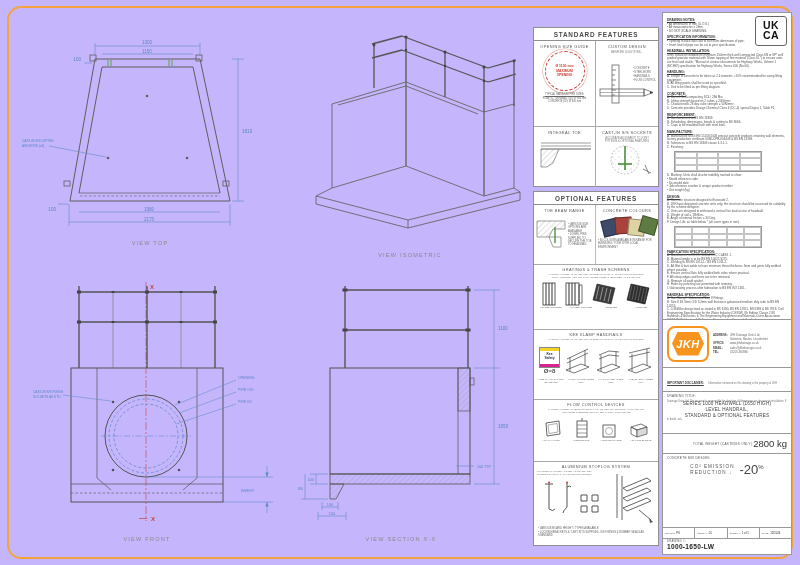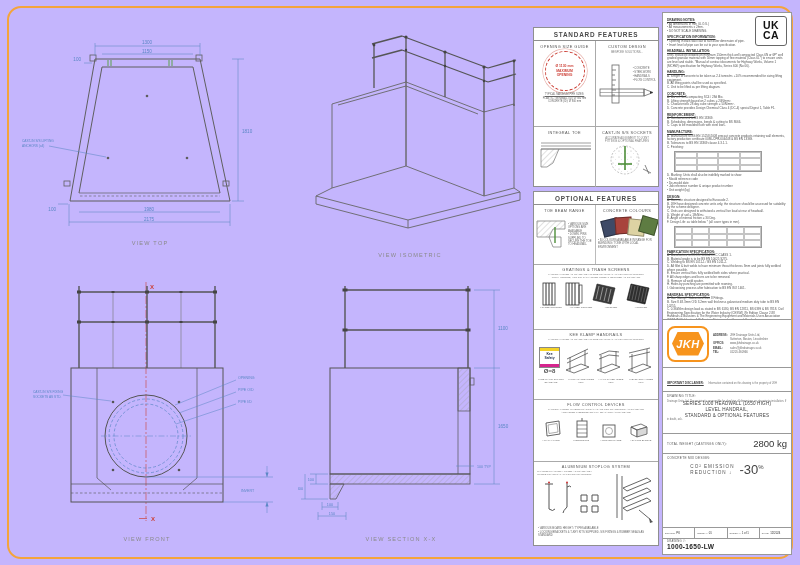--- a/index.html
+++ b/index.html
@@ -59,21 +59,21 @@
   .jkh-hex{width:32px;height:24px;background:#F7941D;clip-path:polygon(18% 0,82% 0,100% 50%,82% 100%,18% 100%,0 50%);display:flex;align-items:center;justify-content:center;color:#fff;font-weight:bold;font-style:italic;font-size:11px;letter-spacing:0.5px;}
   .contact-rows{flex:1;overflow:hidden;}
   .contact-row{display:flex;font-size:2.8px;line-height:1.45;color:#666;}
   .contact-row b{width:17px;flex:none;color:#444;font-weight:bold;}
   .rc-disc{border-top:1px solid #999;padding:2px 4px;height:24px;box-sizing:border-box;}
   .disc-head{font-size:2.9px;font-weight:bold;text-decoration:underline;color:#444;}
   .disc-body{font-size:2.6px;color:#777;line-height:1.25;}
   .rc-title{border-top:1px solid #999;padding:2px 4px;height:42px;box-sizing:border-box;}
   .blk-lbl{font-size:3.1px;color:#555;letter-spacing:0.3px;}
   .title-lines{text-align:center;font-size:4.6px;color:#444;line-height:1.35;margin-top:3px;letter-spacing:0.2px;}
-  .rc-weight{border-top:1px solid #999;height:20px;box-sizing:border-box;padding:2px 4px;display:flex;align-items:center;justify-content:space-between;}
+  .rc-weight{border-top:1px solid #999;height:20px;box-sizing:border-box;padding:2px 4px;display:flex;align-items:center;justify-content:flex-end;}
   .weight-val{font-size:9.5px;color:#333;}
   .rc-mix{border-top:1px solid #999;height:74px;box-sizing:border-box;padding:2px 4px;position:relative;}
   .eco{text-align:center;font-size:34px;line-height:0.95;color:#8DC63F;letter-spacing:-1px;font-weight:bold;-webkit-text-stroke:1px #8DC63F;}
   .eco .one{font-weight:bold;margin-left:2px;}
   .co2row{display:flex;align-items:center;justify-content:center;gap:5px;margin-top:2px;}
   .co2txt{font-size:4.6px;letter-spacing:1px;color:#555;line-height:1.3;text-align:left;}
   .pct{font-size:13px;color:#444;}
   .pct sup{font-size:6px;}
   .rc-inforow{border-top:1px solid #999;height:11px;display:flex;box-sizing:border-box;}
   .info-cell{flex:1;border-right:1px solid #999;display:flex;align-items:center;padding:0 2px;gap:1px;overflow:hidden;}
@@ -805,21 +805,21 @@
       <span class="weight-val">2800 kg</span>
     </div>
 
     <div class="rc-mix">
       <div class="blk-lbl">CONCRETE MIX DESIGN:</div>
       <div class="co2row">
         <div class="co2txt">
           <div>CO² EMISSION</div>
           <div>REDUCTION ↓</div>
         </div>
-        <div class="pct"><span>-30</span><sup>%</sup></div>
+        <div class="pct"><span>-20</span><sup>%</sup></div>
       </div>
     </div>
 
     <div class="rc-inforow">
       <div class="info-cell">
           <b>DRAWN:</b>
           <span>PK</span>
         </div>
       <div class="info-cell">
           <b>ISSUE #:</b>

